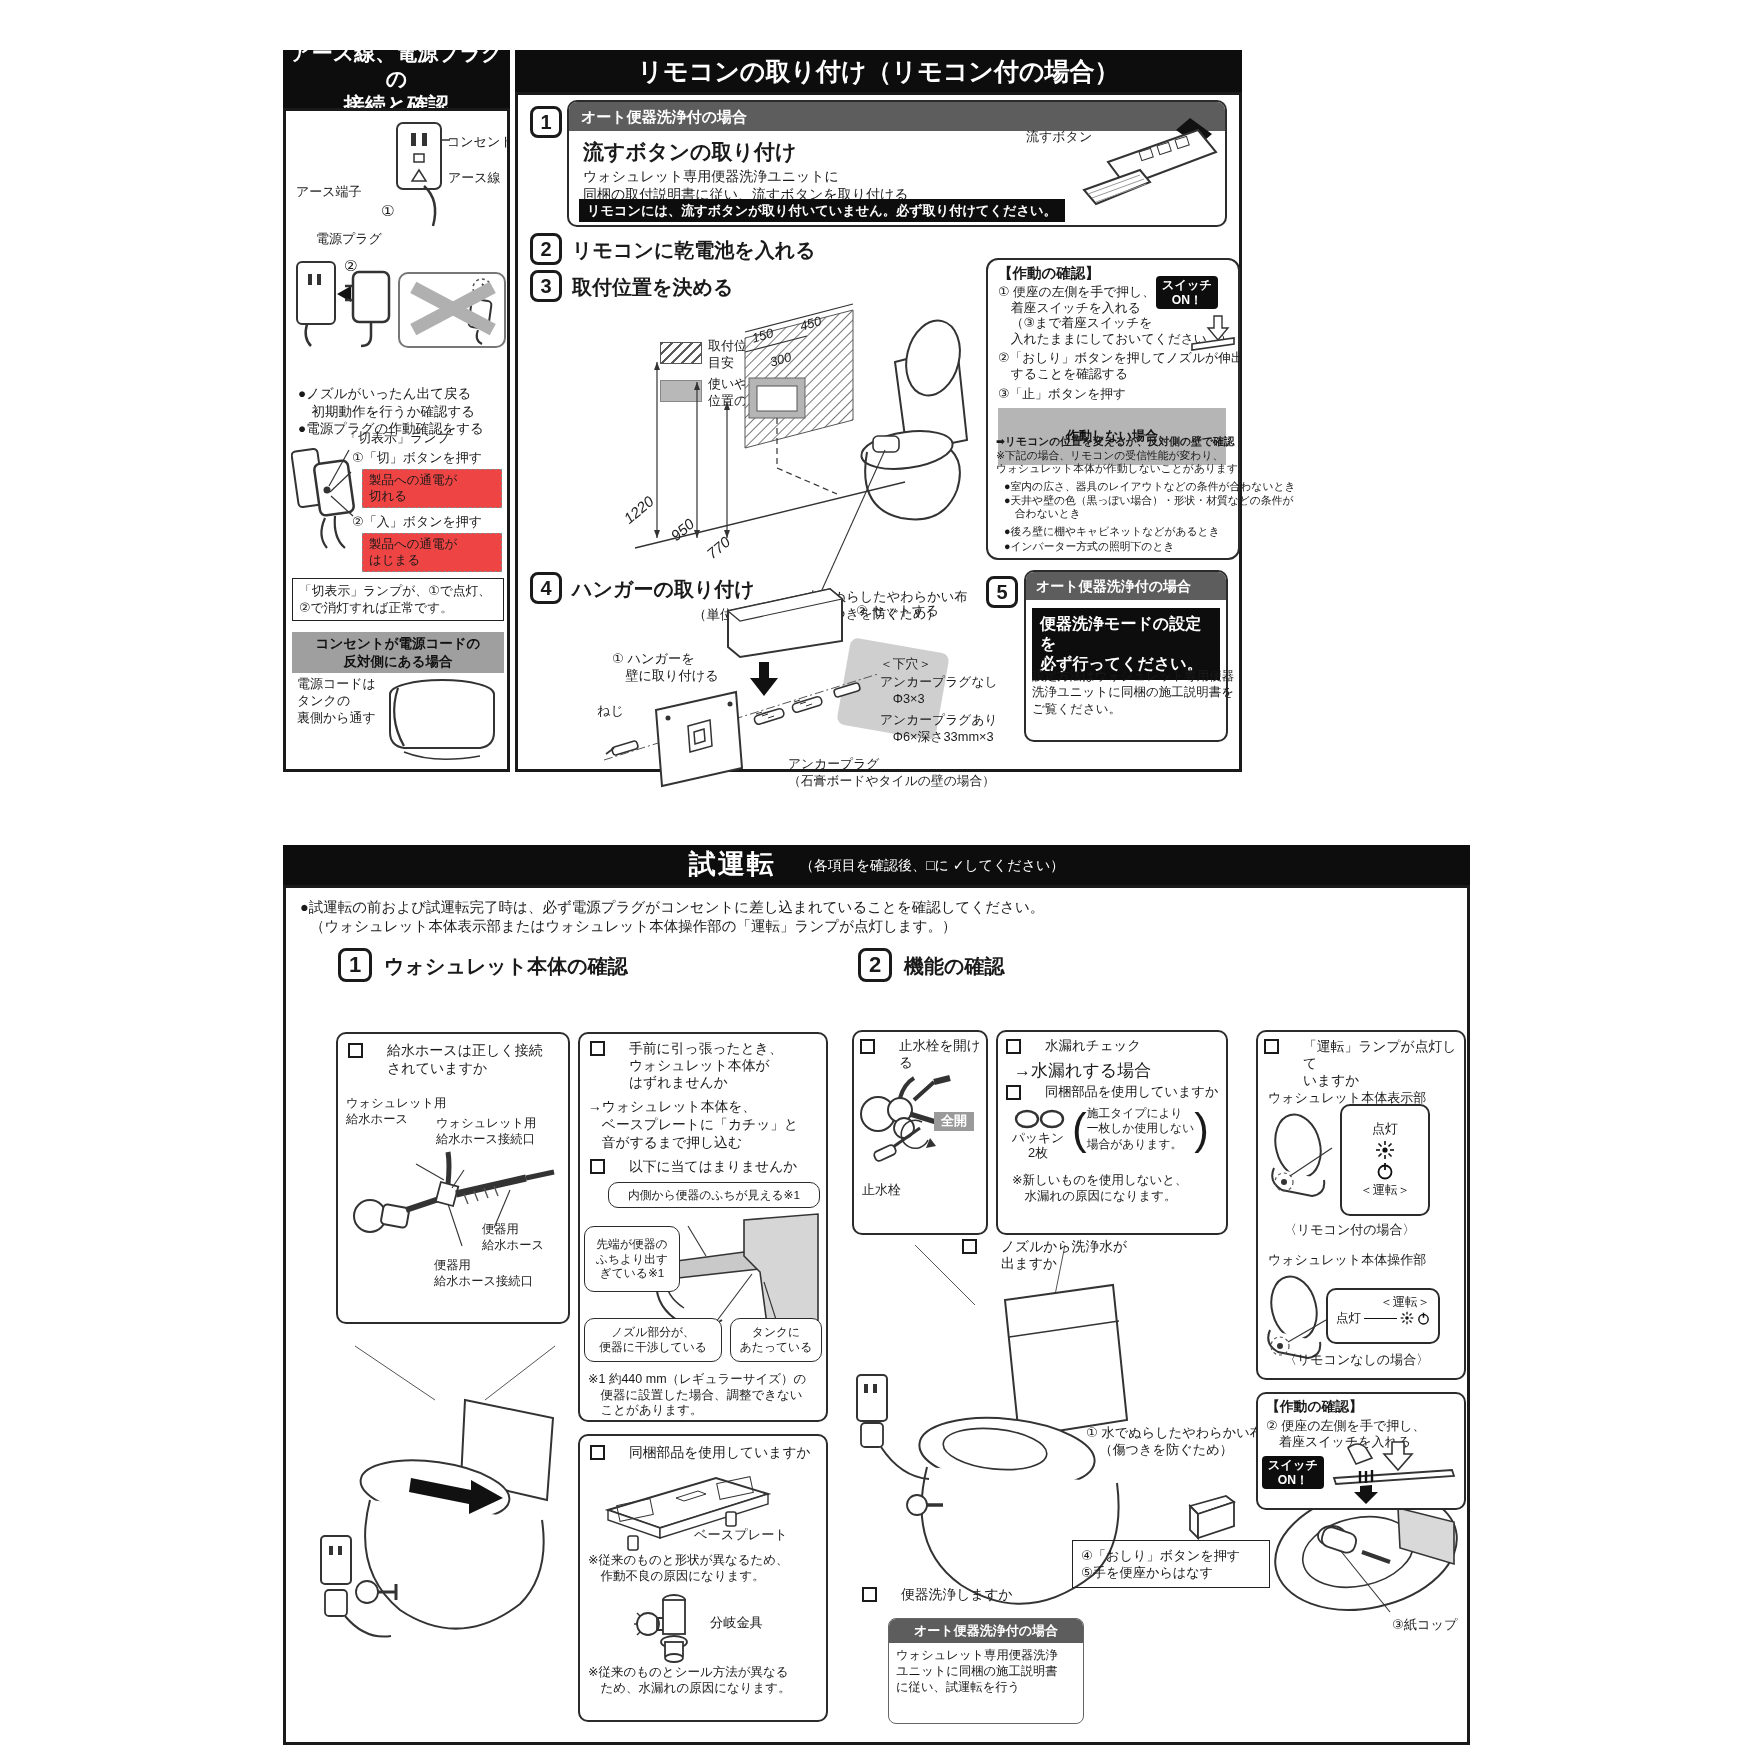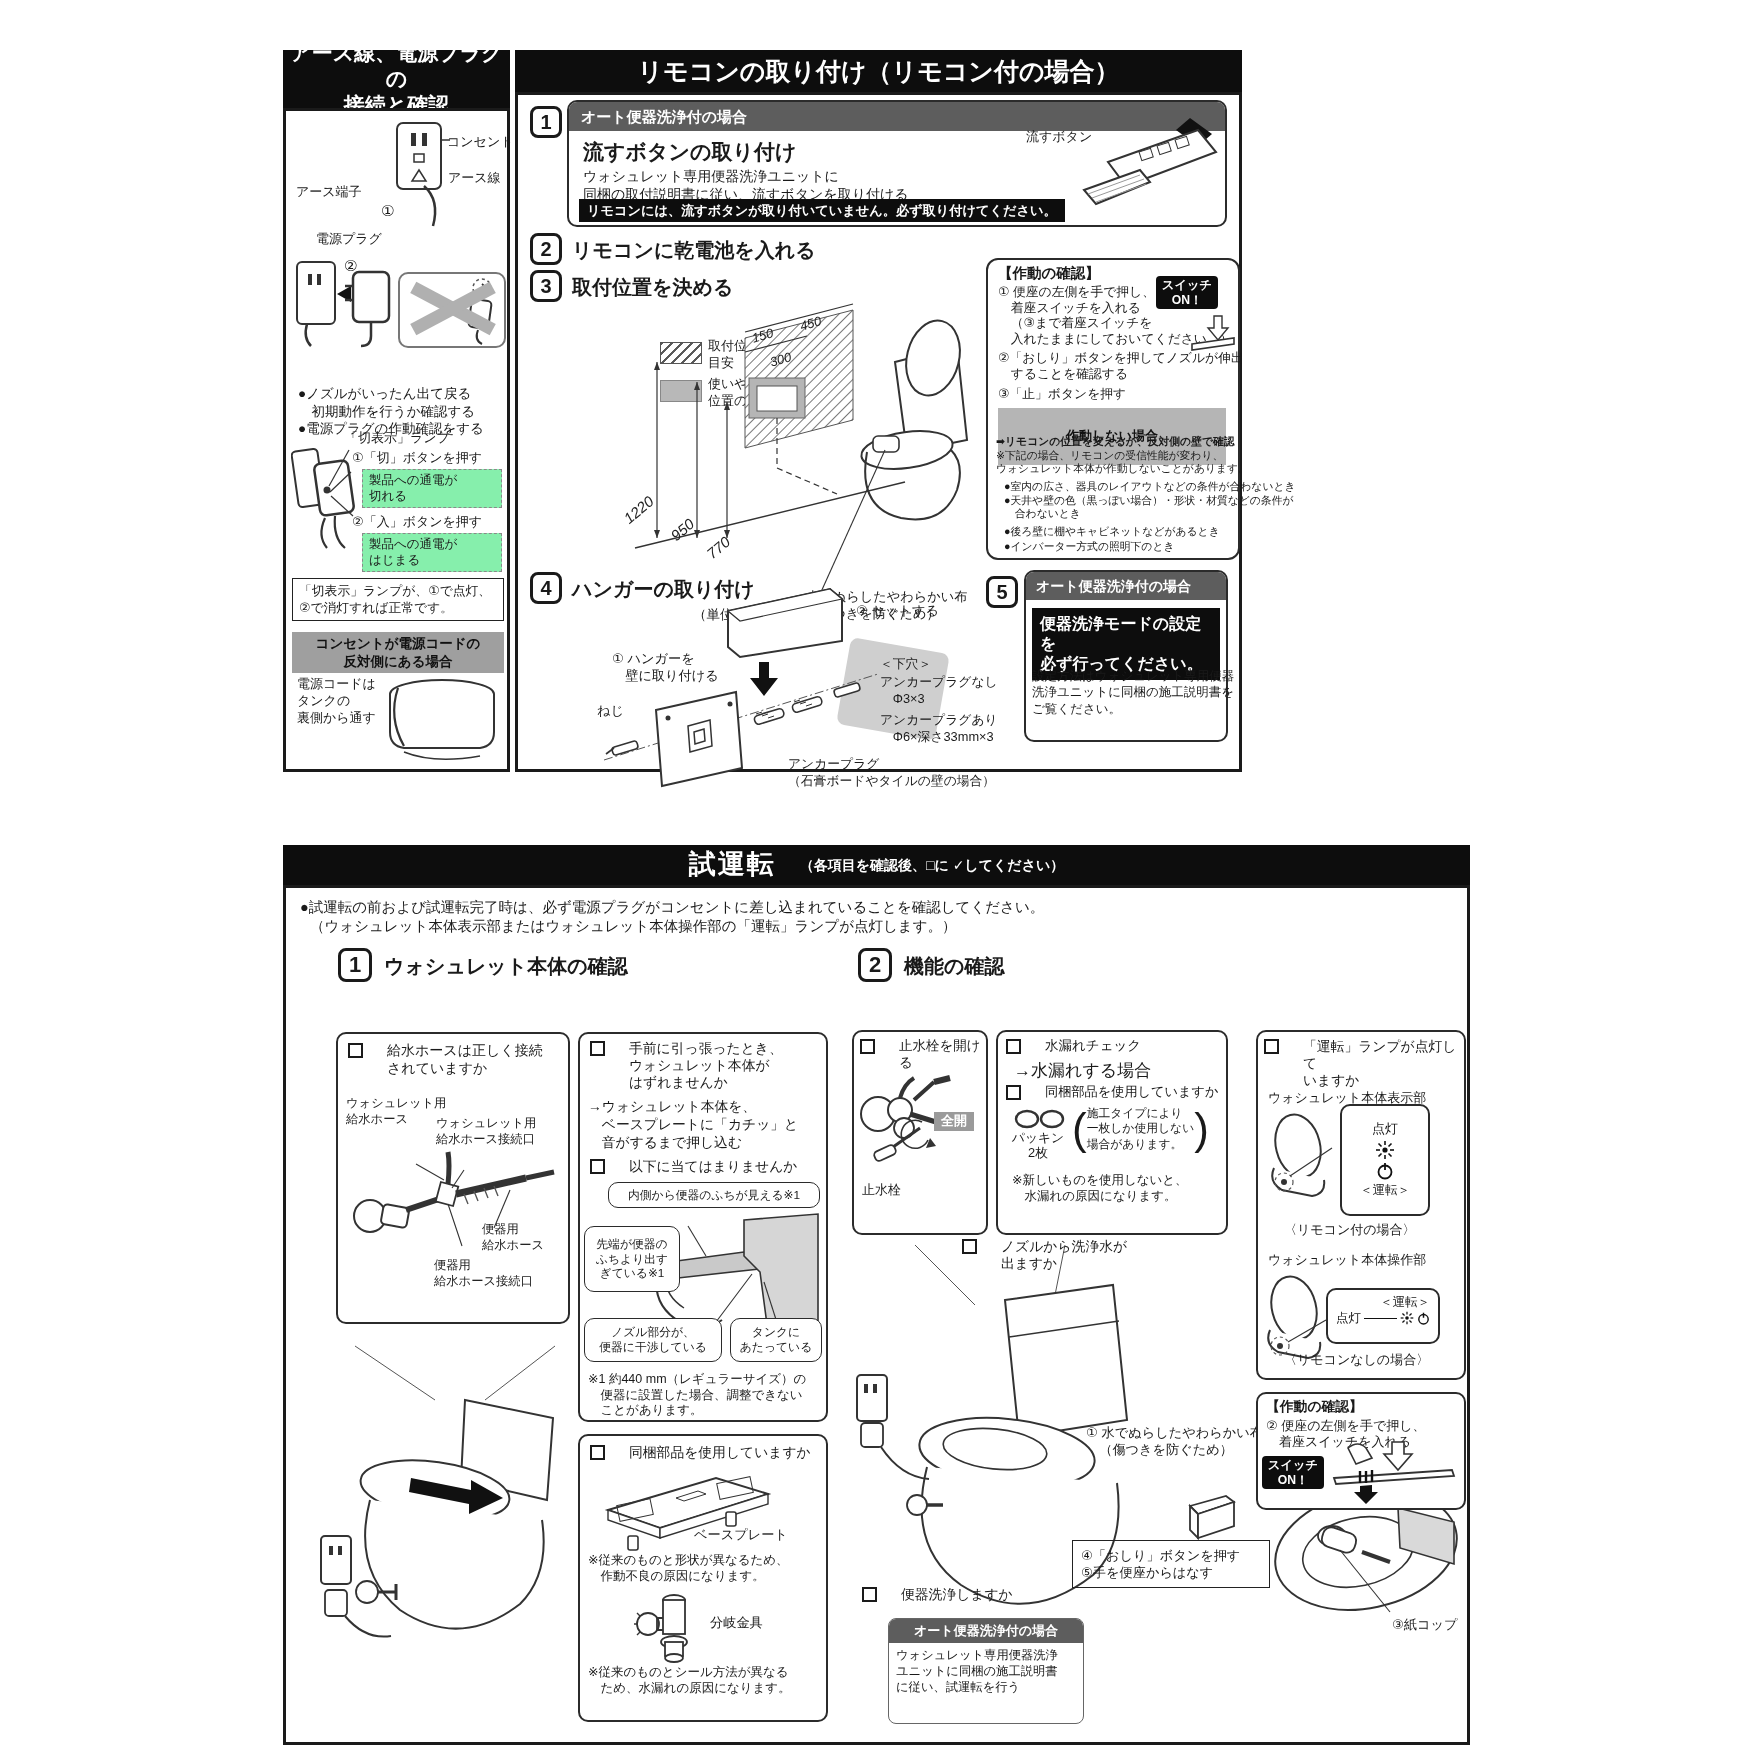--- a/index.html
+++ b/index.html
@@ -13,21 +13,21 @@
 .hdr{background:#0d0d0d;color:#fff;font-weight:bold;display:flex;align-items:center;justify-content:center;text-align:center}
 .panelbox{border:3px solid #1a1a1a;background:#fff}
 .rbox{position:absolute;border:2px solid #2b2b2b;border-radius:10px;background:#fff}
 .gbdark{background:#5d5d5d;color:#fff;font-weight:bold}
 .gblight{background:#b5b5b5;color:#111;font-weight:bold;text-align:center}
 .blackbox{background:#0d0d0d;color:#fff;font-weight:bold}
 .stepnum{position:absolute;border:3px solid #1a1a1a;border-radius:8px;background:#fff;font-weight:bold;display:flex;align-items:center;justify-content:center;font-size:20px}
 .chkrow{position:absolute;display:flex;align-items:flex-start;gap:24px;line-height:1.25}
 .chk{flex:0 0 auto;width:15px;height:15px;border:2.5px solid #1a1a1a;background:#fff;margin-top:1px}
 .callout{position:absolute;border:1.5px solid #2b2b2b;border-radius:10px;background:#fff;display:flex;align-items:center;justify-content:center;text-align:center;line-height:1.25}
-.dashb{position:absolute;border:1.6px dashed #8a8a8a;background:#86efac;padding:2px 6px;line-height:1.3}
+.dashb{position:absolute;border:1.6px dashed #8a8a8a;background:#ef4444;padding:2px 6px;line-height:1.3}
 .hatchsw{position:absolute;background:repeating-linear-gradient(135deg,#5a5a5a 0 2px,#ffffff 2px 7px);border:1.5px solid #555}
 .gsw{position:absolute;background:#b8b8b8;border:1.5px solid #888}
 .dim{position:absolute;font-style:italic;font-size:13px;color:#222}
 svg{display:block}
 .xbar{position:absolute;left:8px;top:28px;width:90px;height:13px;background:#b0b0b0}
 </style>
 </head>
 <body>
 
 <div id="page">
@@ -251,21 +251,21 @@
     <div class="gbdark" style="height:28px;line-height:28px;padding-left:10px;font-size:14px">オート便器洗浄付の場合</div>
   </div>
   <div class="abs blackbox pre" style="left:1032px;top:608px;width:188px;padding:6px 8px;font-size:16px;line-height:1.25">便器洗浄モードの設定を
 必ず行ってください。</div>
   <div class="abs pre" style="left:1032px;top:668px;font-size:12.5px">設定方法はウォシュレット専用便器
 洗浄ユニットに同梱の施工説明書を
 ご覧ください。</div>
 
   <div class="abs hdr" style="left:283px;top:845px;width:1187px;height:40px;gap:24px">
     <span style="font-size:27px;letter-spacing:2px">試運転</span>
-    <span style="font-size:14px;font-weight:bold">（各項目を確認後、□に ✓してください）</span>
+    <span style="font-size:14px;font-weight:normal">（各項目を確認後、□に ✓してください）</span>
   </div>
   <div class="abs panelbox" style="left:283px;top:885px;width:1187px;height:860px"></div>
   <div class="abs" style="left:300px;top:898px;font-size:14.5px">●試運転の前および試運転完了時は、必ず電源プラグがコンセントに差し込まれていることを確認してください。</div>
   <div class="abs" style="left:310px;top:917px;font-size:14.5px">（ウォシュレット本体表示部またはウォシュレット本体操作部の「運転」ランプが点灯します。）</div>
 
   <div class="stepnum" style="left:338px;top:948px;width:34px;height:34px;font-size:22px">1</div>
   <div class="abs bold" style="left:384px;top:953px;font-size:20px">ウォシュレット本体の確認</div>
   <div class="stepnum" style="left:858px;top:948px;width:34px;height:34px;font-size:22px">2</div>
   <div class="abs bold" style="left:904px;top:953px;font-size:20px">機能の確認</div>
 

